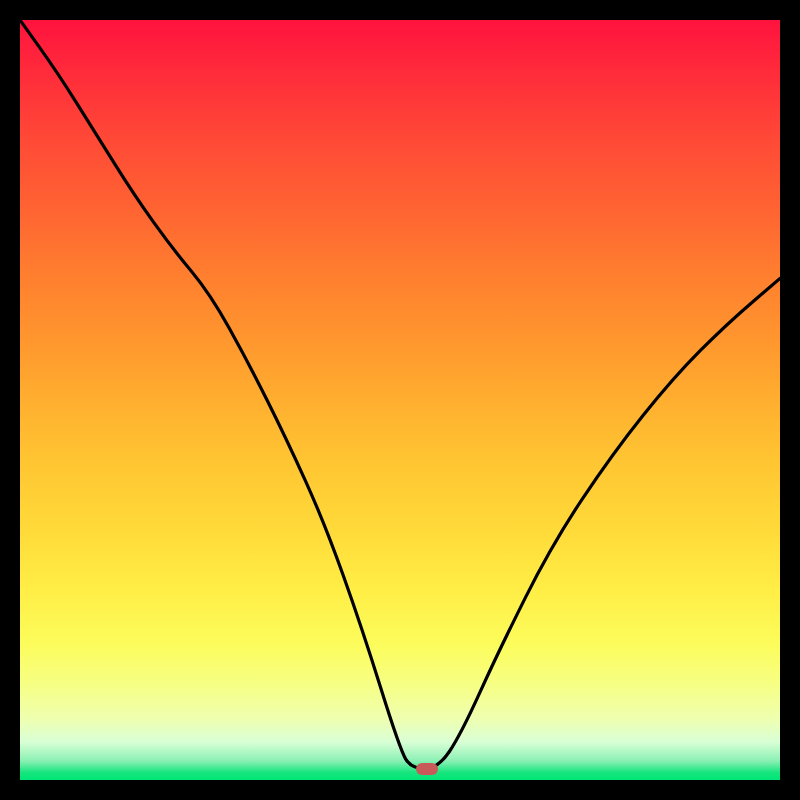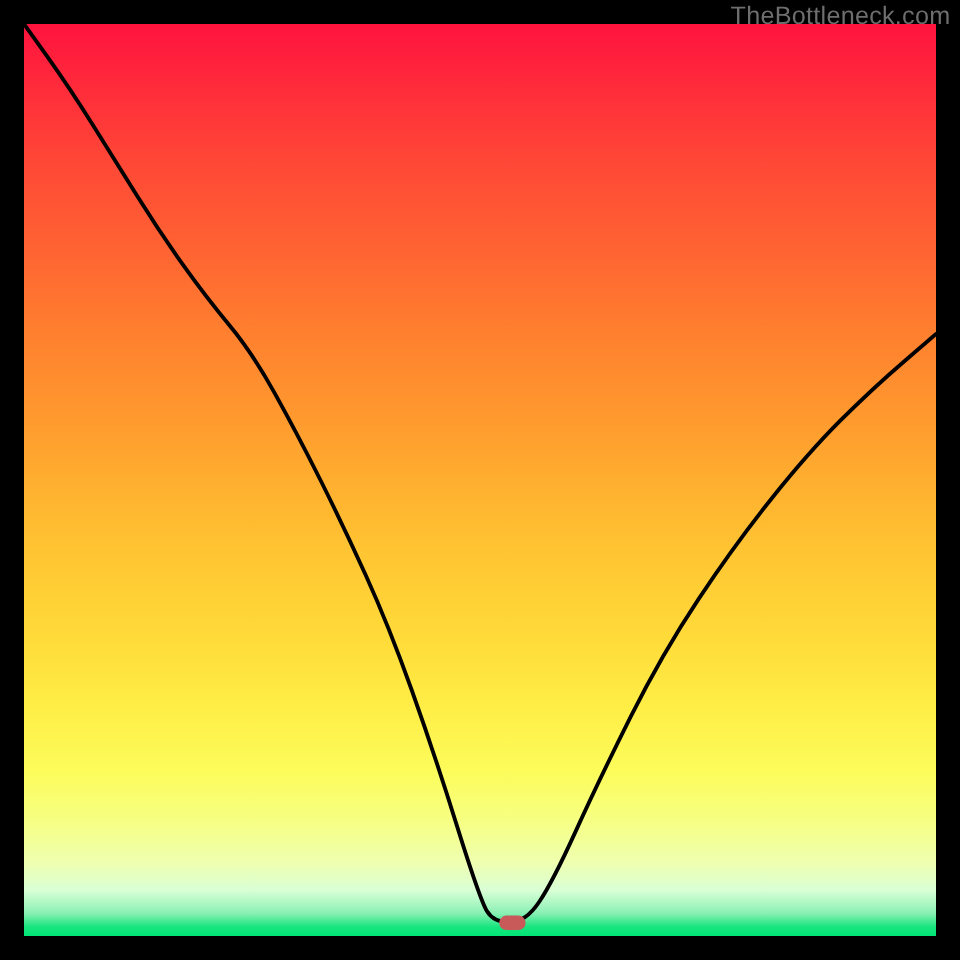--- a/index.html
+++ b/index.html
@@ -67,21 +67,20 @@
     width: 22px;
     height: 12px;
     background: #c85a5a;
     border-radius: 6px;
   }
 </style>
 </head>
 <body>
 
 <div class="frame">
-  <div class="watermark">TheBottleneck.com</div>
 
   <div class="plot">
     <svg class="curve" viewBox="0 0 760 760" preserveAspectRatio="none">
       <path id="curve-path" fill="none" stroke="#000" stroke-width="3.2" stroke-linecap="round" stroke-linejoin="round" d="M 0 0 Q 0 0 19 26.59999999999998 Q 38 53.19999999999996 57 83.6 Q 76 114.00000000000001 95 144.4 Q 114 174.79999999999998 133 201.4 Q 152 228.00000000000003 171 250.8 Q 190 273.59999999999997 209 307.79999999999995 Q 228 341.99999999999994 247 380 Q 266 418.00000000000006 285 459.8 Q 304 501.59999999999997 323 554.8 Q 342 608 361 668.8 Q 380 729.6 385.70000000000005 739.1 Q 391.40000000000003 748.6 404.70000000000005 748.6 Q 418.00000000000006 748.6 429.4 731.5 Q 440.79999999999995 714.4 459.79999999999995 672.5999999999999 Q 478.8 630.8 505.4 577.5999999999999 Q 532 524.4 562.4000000000001 478.8 Q 592.8000000000001 433.20000000000005 623.2 395.20000000000005 Q 653.6 357.2 680.2 330.6 Q 706.8000000000001 304 733.4000000000001 281.2 T 760 258.4"></path>
     </svg>
     <div class="marker" id="marker" style="left: 395.6px; top: 742.6px;"></div>
   </div>
 </div>
 
 </body></html>

